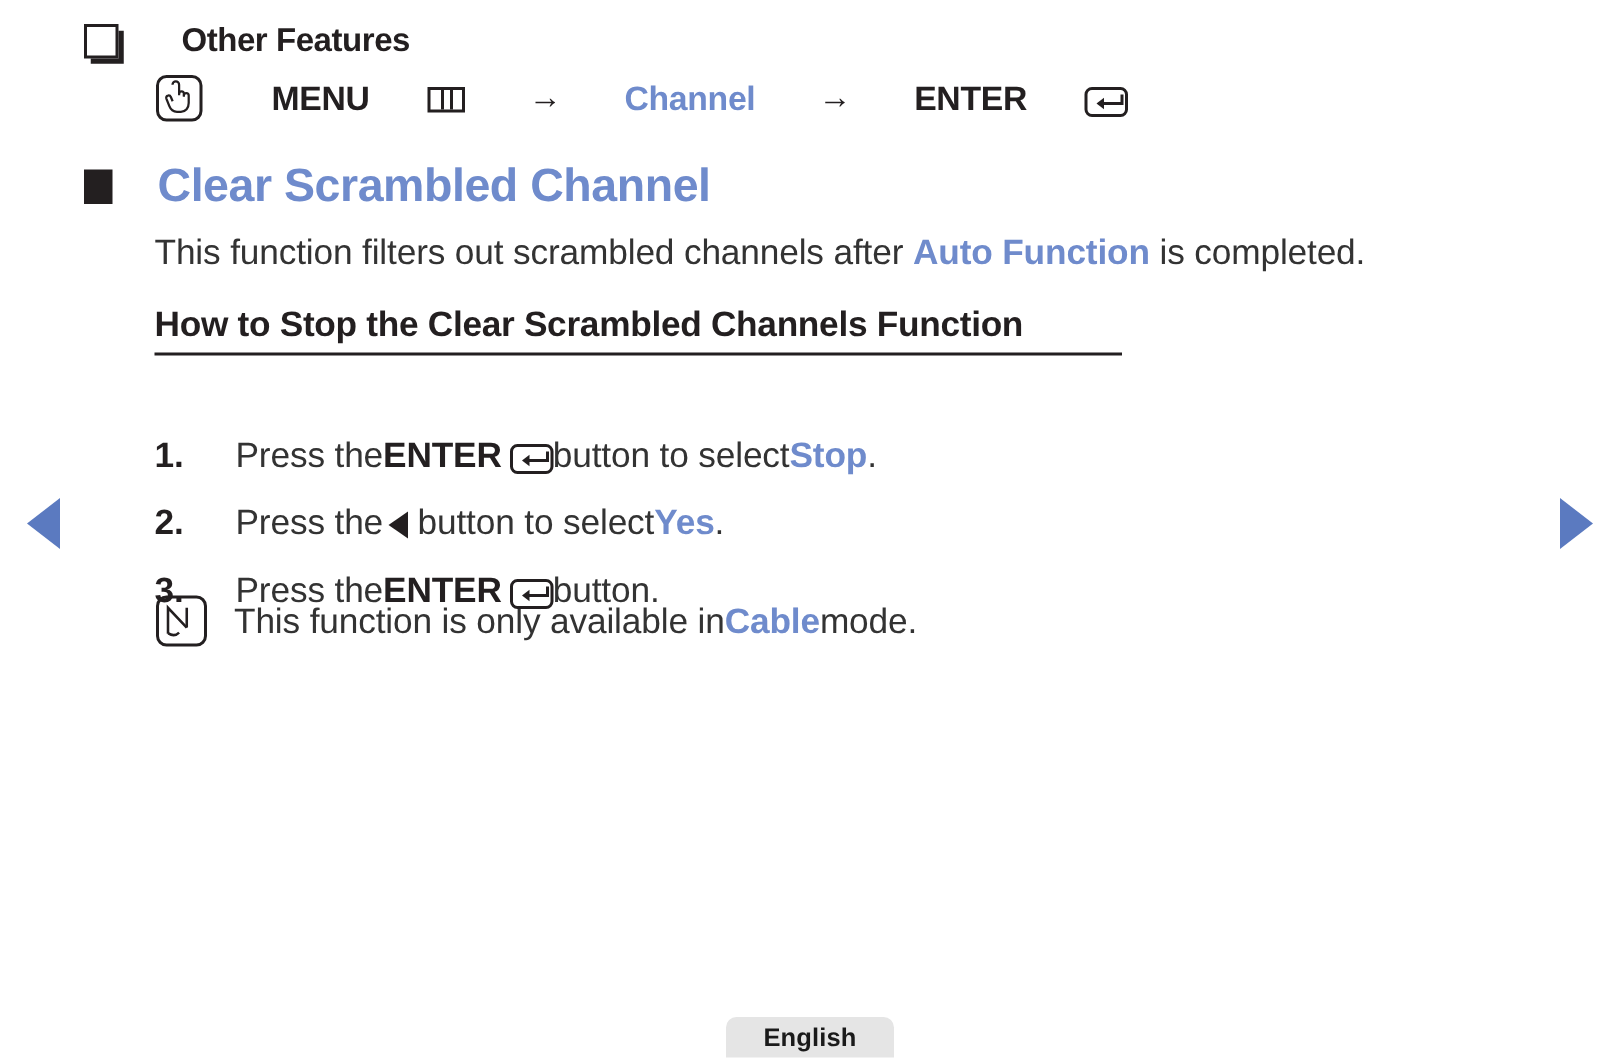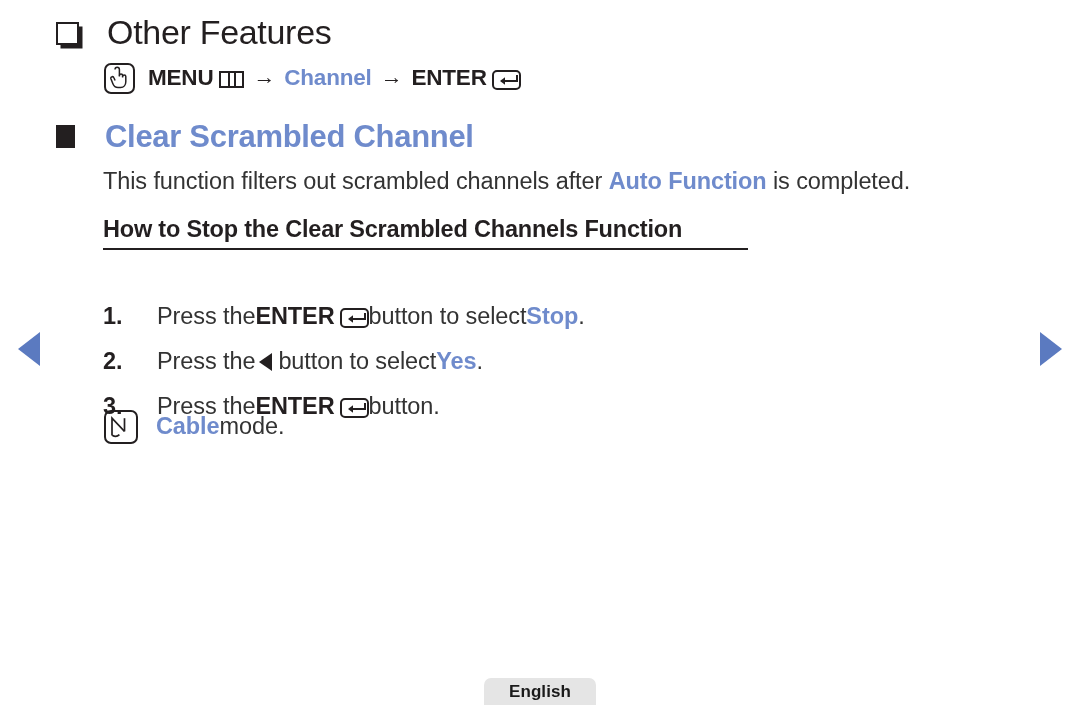--- a/index.html
+++ b/index.html
@@ -56,36 +56,38 @@
     height: 19px;
     border: 2.5px solid #231f20;
     background: #fff;
     box-shadow: 4px 4px 0 -0.5px #231f20;
     margin-right: 28px;
     flex: none;
     position: relative;
     top: 1px;
   }
   .section-title {
-    font-size: 34px;
-    font-weight: normal;
+    font-size: 22px;
+    font-weight: bold;
     letter-spacing: -0.3px;
     line-height: 1.05;
     color: #231f20;
+    margin-left: 14px;
   }
 
   
   .menu-path {
     display: flex;
     align-items: center;
     margin: 12px 0 0 104px;
     font-size: 22.5px;
     font-weight: bold;
     letter-spacing: -0.2px;
     color: #231f20;
+    gap: 33px;
   }
   .menu-path .arrow {
     font-weight: normal;
     margin: 0 9px;
     font-size: 22px;
     position: relative;
     top: -1px;
   }
   .menu-path .blue { color: #6f8bcc; }
 
@@ -350,19 +352,20 @@
 
   
   <div class="note-row">
     <span class="ico-note">
       <svg width="24" height="26" viewBox="0 0 24 26">
         <path d="M3 21.5 3 4.2l12.5 13.2" fill="none" stroke="#231f20" stroke-width="1.7"></path>
         <path d="M15.5 4.2v13.2" fill="none" stroke="#231f20" stroke-width="1.7"></path>
         <path d="M3.2 21.3c2.6 1.6 5.4 1.2 7.2-.6" fill="none" stroke="#231f20" stroke-width="1.7"></path>
       </svg>
     </span>
+    <span>This function is only available in </span>
       <span class="blue-b">Cable</span>
       <span> mode.</span>
   </div>
 
 </div>
 
 <div class="lang-chip">English</div>
 
 </body></html>

